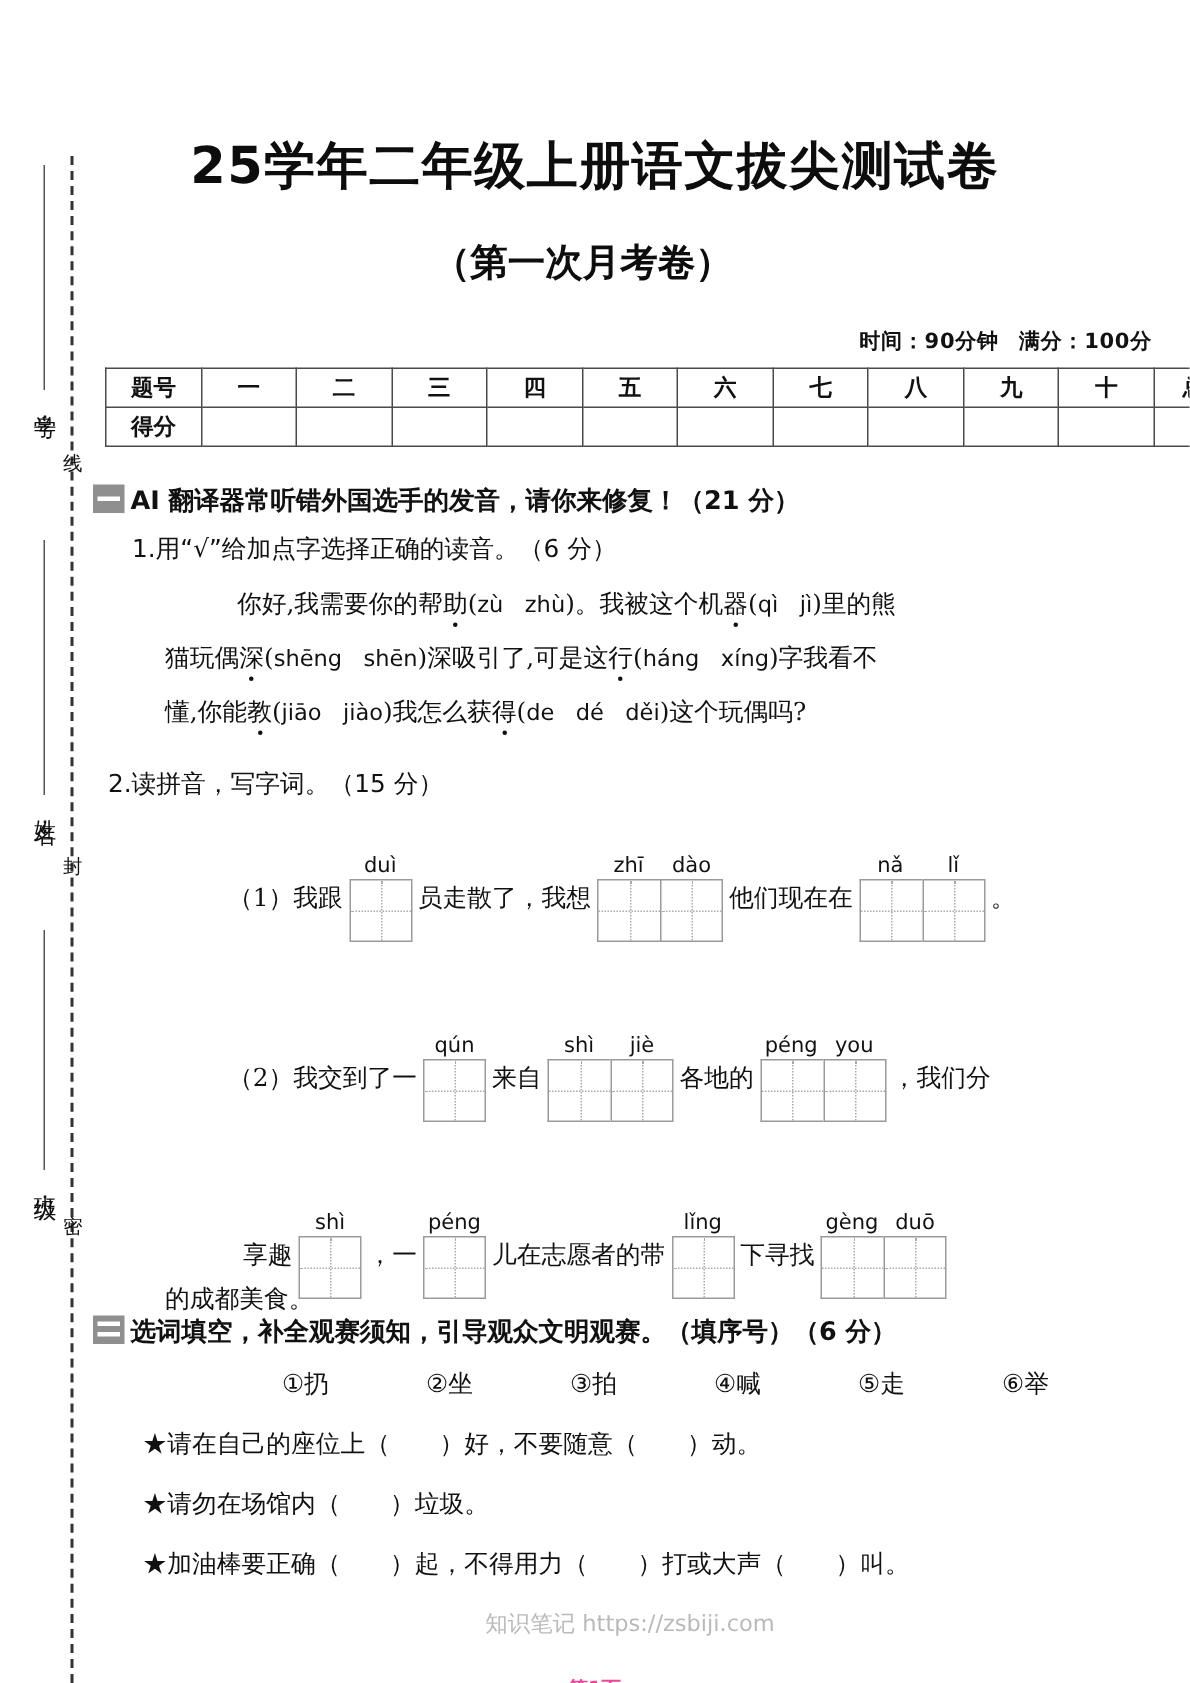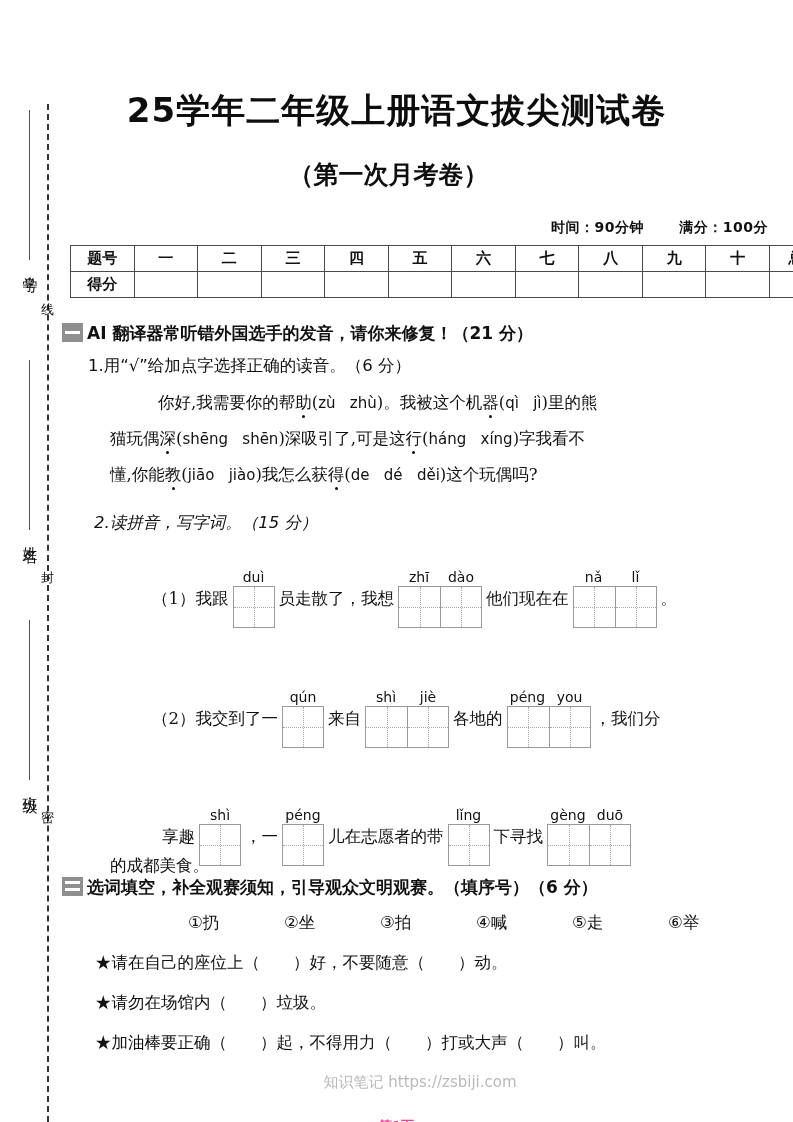--- a/index.html
+++ b/index.html
@@ -53,21 +53,21 @@
     font-family: "DejaVu Sans", sans-serif;
     color: #0d0d0d;
   }
   .meta-line {
     position: absolute; right: 25px; top: 219px;
     font-size: 14px;
     font-weight: 700;
     font-family: "DejaVu Sans", sans-serif;
     letter-spacing: .5px;
   }
-  .meta-line span { margin-left: 30px; }
+  .meta-line span { margin-left: 8px; }
 
   
   table.score {
     position: absolute; left: 70px; top: 245px;
     border-collapse: collapse;
     width: 768px;
   }
   table.score td {
     border: 1px solid #4a4a4a;
     height: 25px;
@@ -286,21 +286,21 @@
 <div class="passage" style="left:158px;top:392px;">
   你好,我需要你的帮<span class="dotc">助</span>(<span class="pin">zù&nbsp;&nbsp;&nbsp;zhù</span>)。我被这个机<span class="dotc">器</span>(<span class="pin">qì&nbsp;&nbsp;&nbsp;jì</span>)里的熊
 </div>
 <div class="passage" style="left:110px;top:428px;text-align:right;">
   猫玩偶<span class="dotc">深</span>(<span class="pin">shēng&nbsp;&nbsp;&nbsp;shēn</span>)深吸引了,可是这<span class="dotc">行</span>(<span class="pin">háng&nbsp;&nbsp;&nbsp;xíng</span>)字我看不
 </div>
 <div class="passage" style="left:110px;top:464px;">
   懂,你能<span class="dotc">教</span>(<span class="pin">jiāo&nbsp;&nbsp;&nbsp;jiào</span>)我怎么获<span class="dotc">得</span>(<span class="pin">de&nbsp;&nbsp;&nbsp;dé&nbsp;&nbsp;&nbsp;děi</span>)这个玩偶吗?
 </div>
 
-<div class="q" style="left:94px;top:512px;font-style:italic;">2.读拼音，写字词。（15 分）</div>
+<div class="q" style="left:72px;top:512px;">2.读拼音，写字词。（15 分）</div>
 
 <div class="inline-row" style="left:148px;top:570px;">
   <span class="txt">（1）我跟</span>
 
   <span class="tzg">
     <span class="pinyins">
       <span class="pv">duì</span>
     </span>
     <span class="cells">
         <span class="cell"></span>

